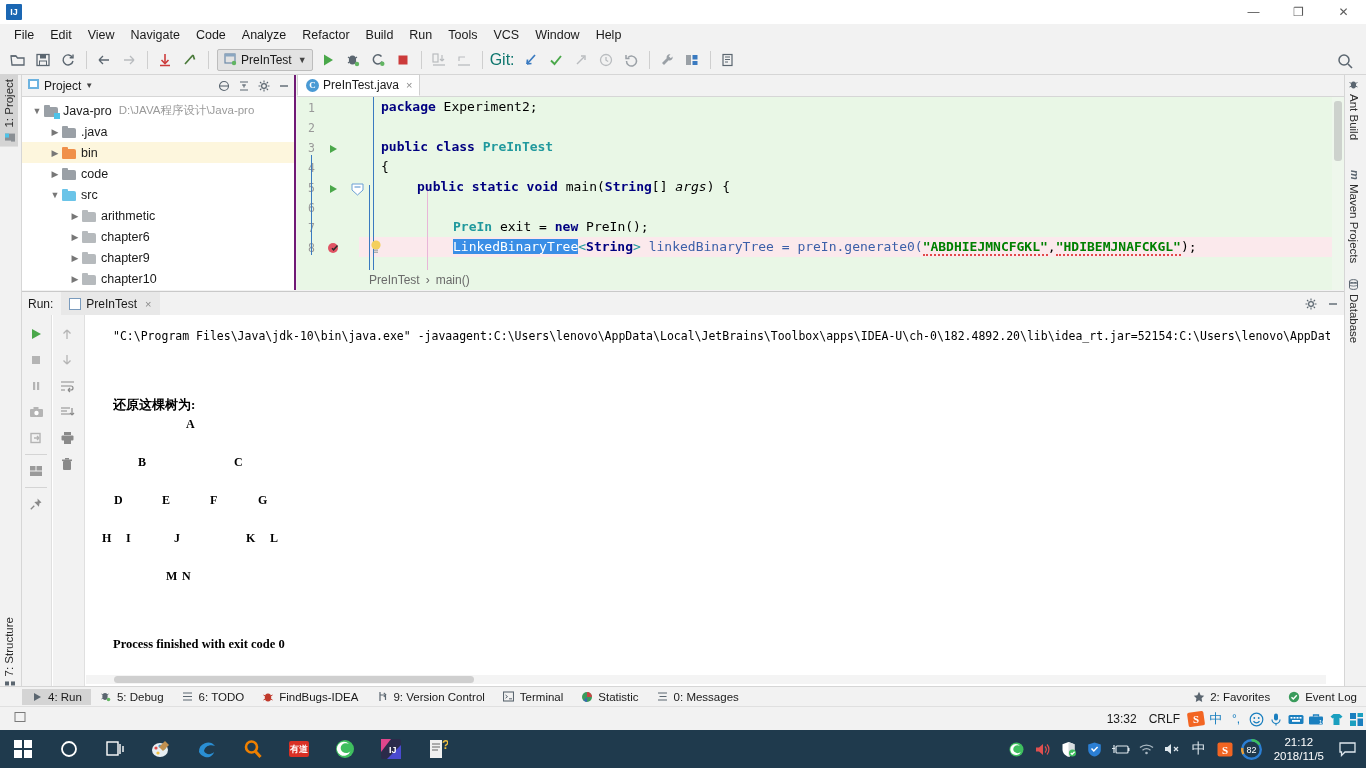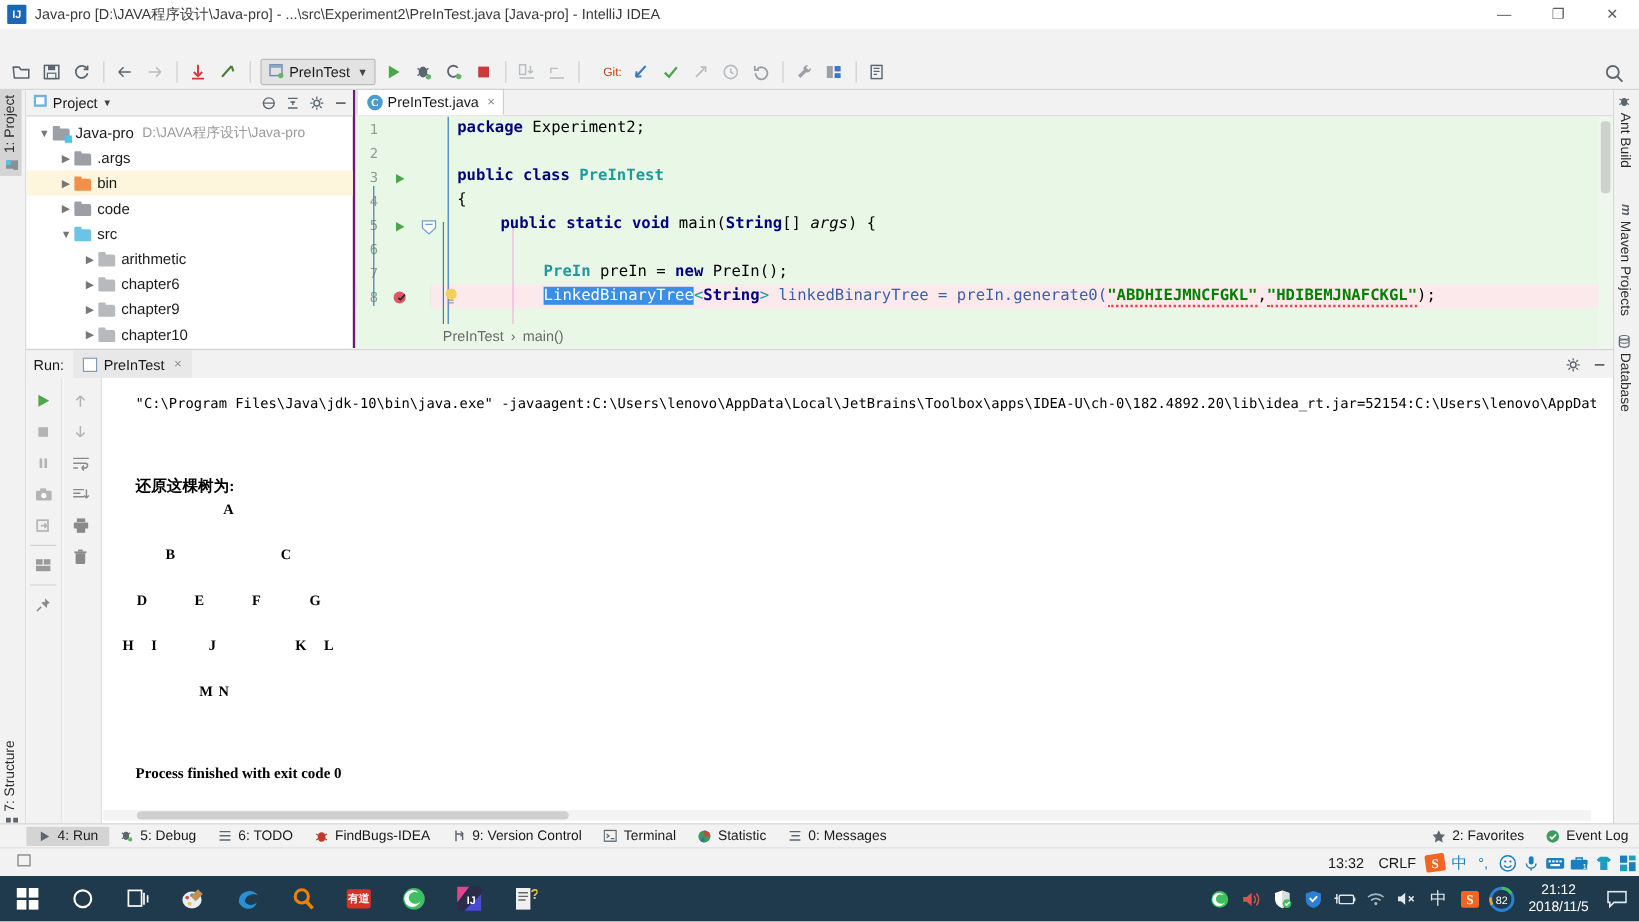--- a/index.html
+++ b/index.html
@@ -48,21 +48,21 @@
   .tbi {
     width:24px; height:24px; display:flex; align-items:center; justify-content:center;
     margin-right:1px; color:#5b6670;
   }
   .tsep { width:1px; height:18px; background:#cfcfcf; margin:0 5px; }
   .runcfg {
     display:flex; align-items:center; height:22px; background:#e3e3e3;
     border:1px solid #bdbdbd; border-radius:2px; padding:0 5px; margin:0 3px;
   }
   .runcfg .cfgname { font-size:12px; margin:0 6px 0 4px; color:#1a1a1a; }
-  .gitlabel { font-size:10px; color:#c2410c; margin:0 4px 0 15px; }
+  .gitlabel { font-size:16px; color:#0f766e; margin:0 4px 0 2px; }
   .search-right { position:absolute; right:8px; top:3px; }
 
   
   .vstrip {
     position:absolute; top:75px; width:22px; height:620px;
     background:#f2f2f2; border-right:1px solid #d6d6d6;
   }
   .vstrip.left { left:0; }
   .vstrip.right { left:1344px; width:22px; border-right:none; border-left:1px solid #d6d6d6; }
   .vbtn {
@@ -243,28 +243,42 @@
   .winlogo { display:grid; grid-template-columns:8px 8px; grid-template-rows:8px 8px; gap:2px; }
   .winlogo span { background:#fff; display:block; }
 </style>
 </head>
 <body>
 
 <div class="app">
 
   <div class="titlebar">
     <div class="tb-icon">IJ</div>
-    <div class="tb-title">Java-pro [D:\JAVA程序设计\Java-pro] - ...\src\Experiment2\PreInTest.java [Java-pro] - IntelliJ IDEA</div>
     <div class="tb-buttons">
       <div class="tb-btn">—</div>
       <div class="tb-btn">❐</div>
       <div class="tb-btn close">✕</div>
     </div>
   </div>
 
+  <div class="menubar">
+    <div class="menu-item">File</div>
+    <div class="menu-item">Edit</div>
+    <div class="menu-item">View</div>
+    <div class="menu-item">Navigate</div>
+    <div class="menu-item">Code</div>
+    <div class="menu-item">Analyze</div>
+    <div class="menu-item">Refactor</div>
+    <div class="menu-item">Build</div>
+    <div class="menu-item">Run</div>
+    <div class="menu-item">Tools</div>
+    <div class="menu-item">VCS</div>
+    <div class="menu-item">Window</div>
+    <div class="menu-item">Help</div>
+  </div>
 
   <div class="toolbar">
     <div class="tbi">
       <svg width="16" height="16" viewBox="0 0 16 16">
           <path d="M1 4h5l1.5 2H14v7H2z" fill="none" stroke="#5b6670" stroke-width="1.3"></path>
           <path d="M1 4h5" stroke="#5b6670" stroke-width="1.3"></path>
         </svg>
     </div>
     <div class="tbi">
       <svg width="16" height="16" viewBox="0 0 16 16">
@@ -506,21 +520,21 @@
           </span>
         <span class="tname bold">Java-pro</span>
         <span class="tpath">D:\JAVA程序设计\Java-pro</span>
       </div>
 
       <div class="trow" style="padding-left:26px;">
         <span class="arrow">▶</span>
         <span class="folder">
             <i></i>
           </span>
-        <span class="tname">.args</span>
+        <span class="tname">.java</span>
       </div>
 
       <div class="trow sel" style="padding-left:26px;">
         <span class="arrow">▶</span>
         <span class="folder orange">
             <i></i>
           </span>
         <span class="tname">bin</span>
       </div>
 
@@ -638,21 +652,21 @@
 
       <div class="codelines">
         <div class="cline" style="top:0px; left:22px;"><span class="kw">package</span><span class="plain"> Experiment2;</span></div>
 
         <div class="cline" style="top:40px; left:22px;"><span class="kw">public class </span><span class="cls" style="font-weight:bold;">PreInTest</span></div>
 
         <div class="cline" style="top:60px; left:22px;"><span class="plain">{</span></div>
 
         <div class="cline" style="top:80px; left:58px;"><span class="kw">public static void </span><span class="meth">main</span><span class="plain">(</span><span class="typ">String</span><span class="plain">[] </span><span class="ital">args</span><span class="plain">) {</span></div>
 
-        <div class="cline" style="top:120px; left:94px;"><span class="cls" style="color:#20999d;font-weight:bold;">PreIn</span><span class="plain"> preIn = </span><span class="kw">new</span><span class="plain"> PreIn();</span></div>
+        <div class="cline" style="top:120px; left:94px;"><span class="cls" style="color:#20999d;font-weight:bold;">PreIn</span><span class="plain"> exit = </span><span class="kw">new</span><span class="plain"> PreIn();</span></div>
 
         <div class="cline" style="top:140px; left:94px;"><span class="sel">LinkedBinaryTree</span><span class="plain" style="color:#20999d;">&lt;</span><span class="typ">String</span><span class="plain" style="color:#20999d;">&gt; </span><span class="plain" style="color:#3b5fa8;">linkedBinaryTree = preIn.generate0(</span><span class="str errsquig">"ABDHIEJMNCFGKL"</span><span class="plain">,</span><span class="str errsquig">"HDIBEMJNAFCKGL"</span><span class="plain">);</span></div>
       </div>
 
       <div class="breadcrumbs">
         <span>PreInTest</span>
         <span>›</span>
         <span>main()</span>
       </div>
 

